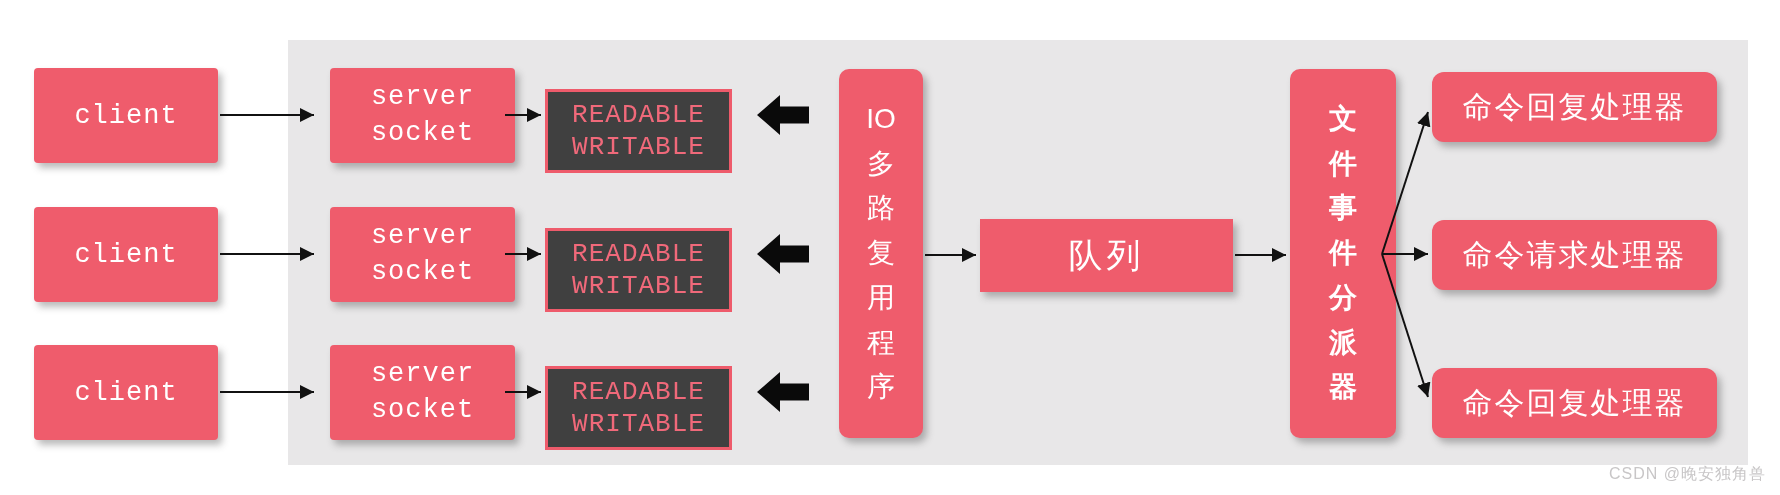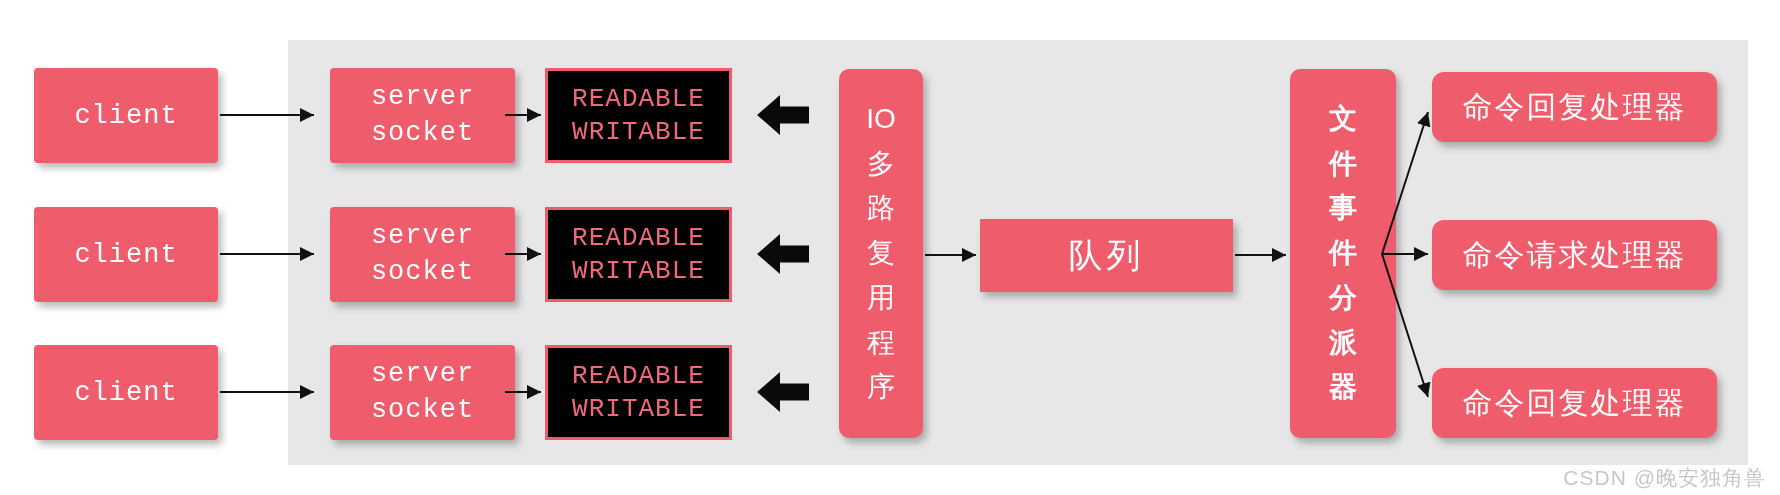--- a/index.html
+++ b/index.html
@@ -14,36 +14,36 @@
 
   .mono{font-family:"Liberation Mono",monospace;}
 
   .client{left:34px;width:184px;height:95px;border-radius:4px;font-size:27px;letter-spacing:1px;}
   .client.r1{top:68px}.client.r2{top:207px}.client.r3{top:345px}
 
   .ssocket{left:330px;width:185px;height:95px;border-radius:4px;font-size:27px;letter-spacing:1px;line-height:1.3;}
   .ssocket.r1{top:68px}.ssocket.r2{top:207px}.ssocket.r3{top:345px}
   .ssocket span{display:inline-block;width:7ch;white-space:normal;word-spacing:100ch;}
 
-  .flags{left:545px;width:187px;height:95px;background:#000000;border:3px solid #ee5b6b;
-         color:#f0697a;font-size:26px;line-height:1.25;letter-spacing:1px;}
+  .flags{left:545px;width:187px;height:84px;background:#404040;border:3px solid #ee5b6b;
+         color:#f0697a;font-size:26px;line-height:1.25;letter-spacing:1px;margin-top:21px;}
   .flags.r1{top:68px}.flags.r2{top:207px}.flags.r3{top:345px}
   .flags span{display:inline-block;width:9ch;white-space:normal;word-spacing:100ch;}
 
   .vbox{top:69px;height:369px;border-radius:10px;font-size:28px;}
   .vbox .vlabel{width:32px;word-break:break-all;line-height:1.6;text-align:center;}
   .iobox{left:839px;width:84px;}
   .dispatcher{left:1290px;width:106px;font-weight:bold;}
 
   .queue{left:980px;top:219px;width:253px;height:73px;font-size:34px;letter-spacing:4px;}
 
   .handler{left:1432px;width:285px;height:70px;border-radius:12px;font-size:30px;letter-spacing:2px;}
   .handler.h1{top:72px}.handler.h2{top:220px}.handler.h3{top:368px}
 
-  .watermark{position:absolute;right:14px;top:464px;color:#c8c6c7;font-size:21px;letter-spacing:1px;}
+  .watermark{position:absolute;right:14px;top:464px;color:#c8c6c7;font-size:16px;letter-spacing:1px;}
 
   svg.overlay{position:absolute;left:0;top:0;width:1780px;height:495px;pointer-events:none;}
   .conn{stroke:#111111;stroke-width:2;fill:none;}
 </style>
 </head>
 <body>
 
 <div id="stage">
 
   <div class="panel"></div>

